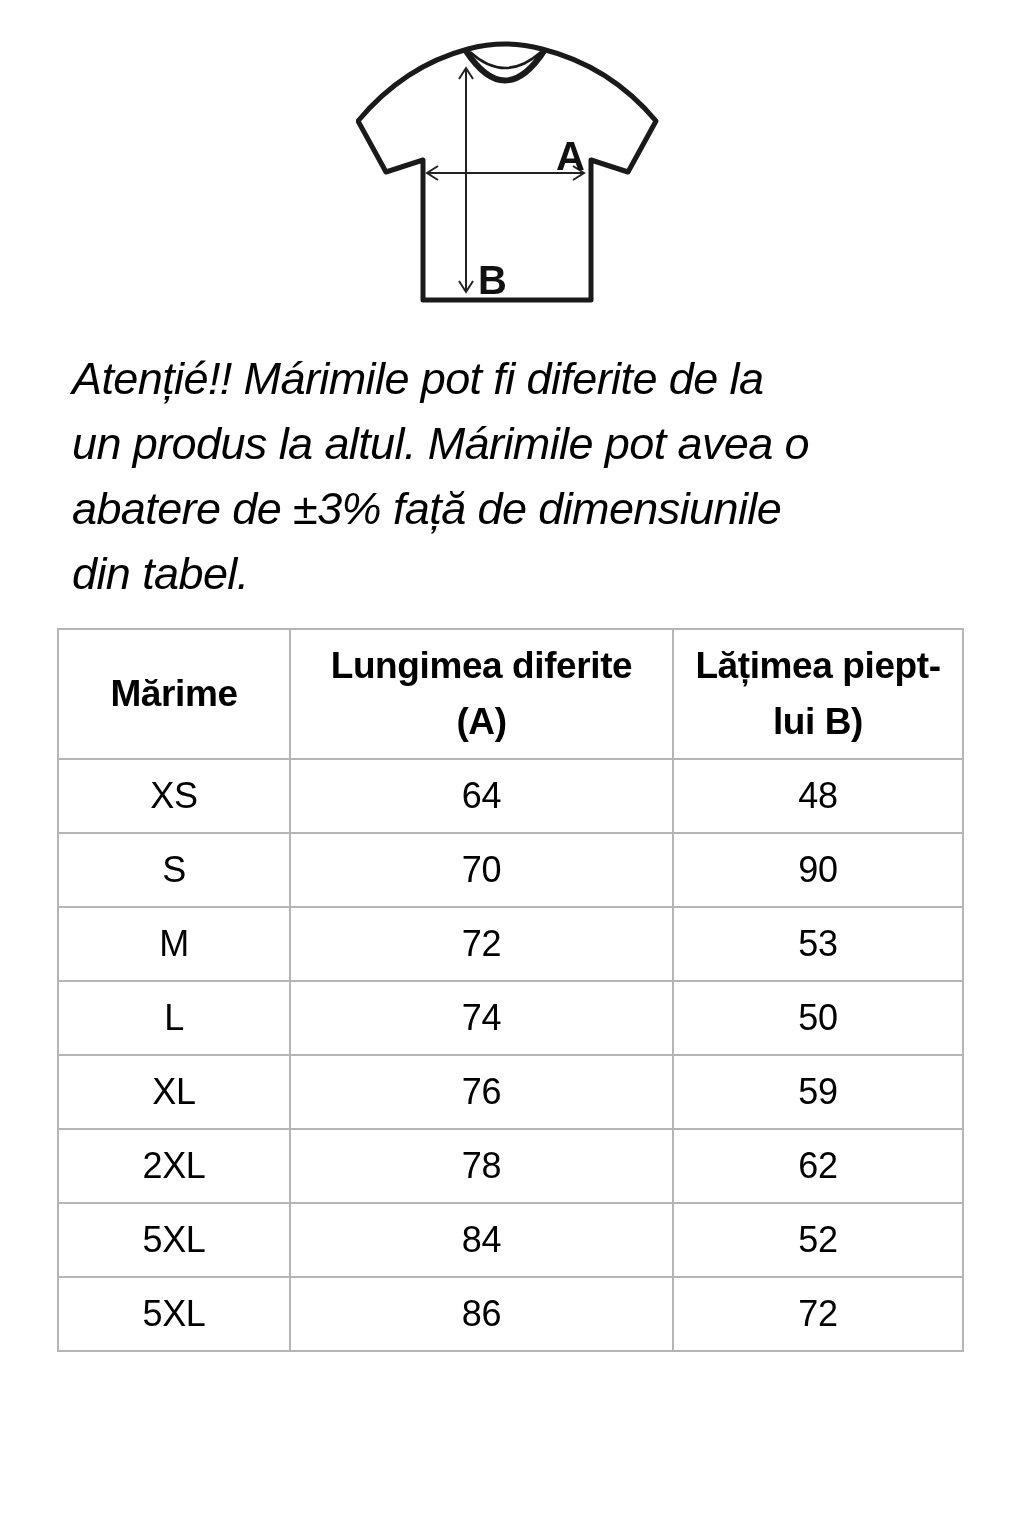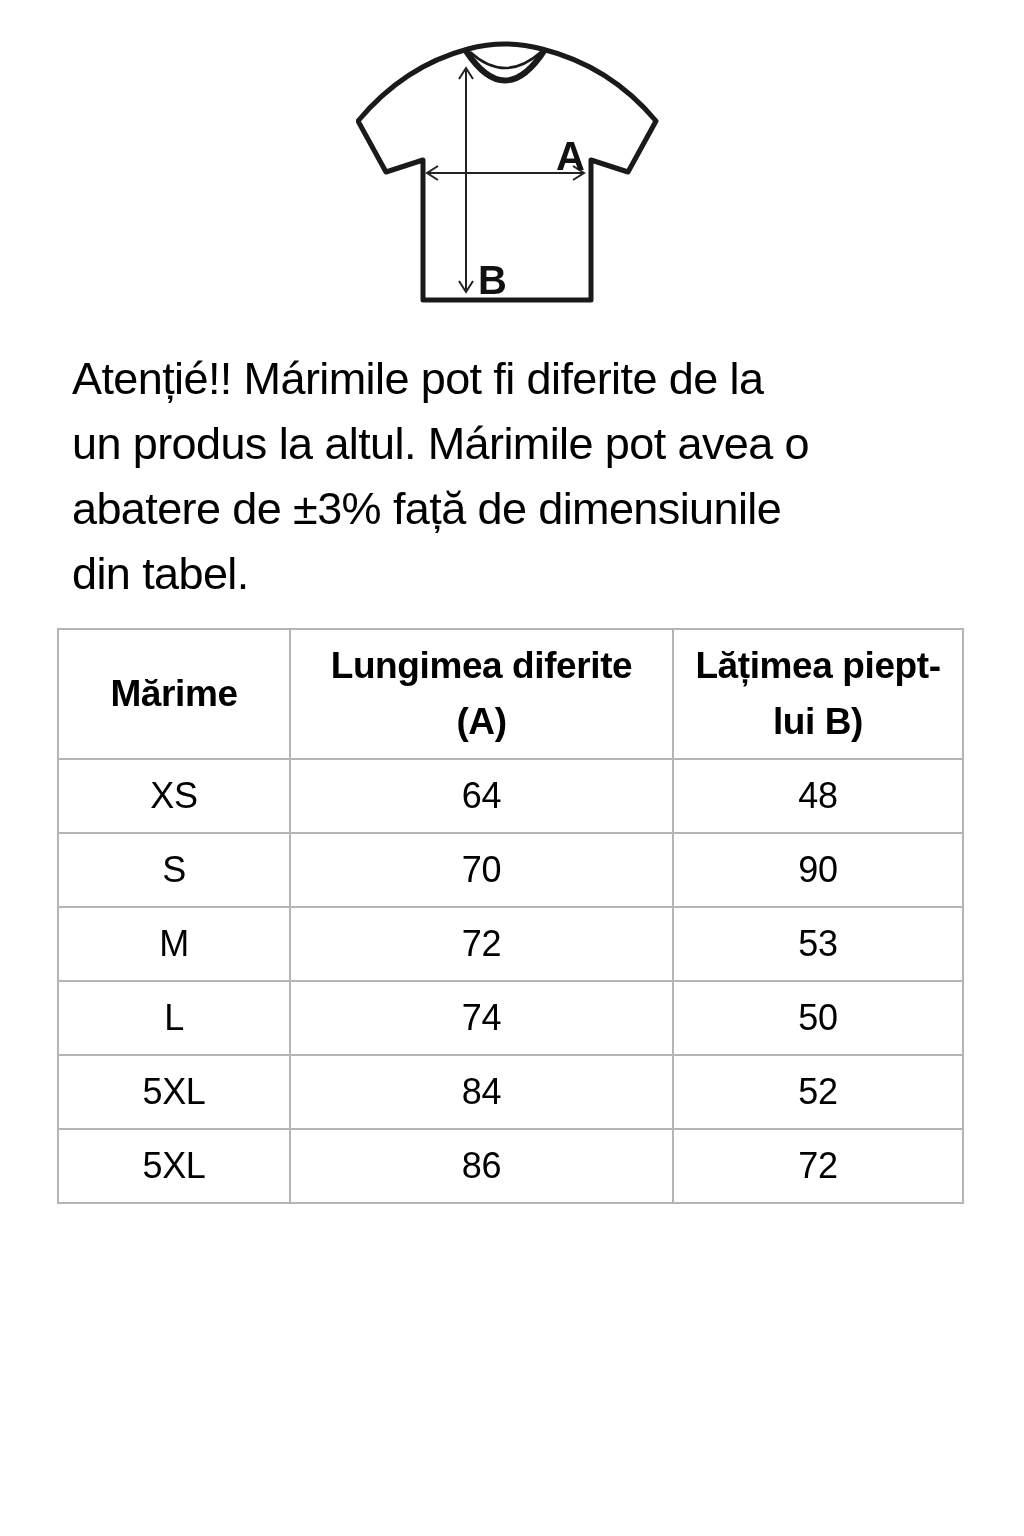--- a/index.html
+++ b/index.html
@@ -18,20 +18,21 @@
     display: flex;
     justify-content: center;
   }
   .notice {
     margin: 34px 40px 0 72px;
     font-size: 45px;
     line-height: 65px;
     letter-spacing: -0.6px;
     white-space: pre-line;
     font-weight: 400;
+    font-style: italic;
   }
   table.size-table {
     border-collapse: collapse;
     table-layout: fixed;
     margin: 22px 0 8px 57px;
     width: 905px;
   }
   .size-table th, .size-table td {
     border: 2px solid #b5b5b5;
     text-align: center;
@@ -132,20 +133,30 @@
         <td>M</td>
         <td>72</td>
         <td>53</td>
       </tr>
       <tr>
         <td>L</td>
         <td>74</td>
         <td>50</td>
       </tr>
       <tr>
+        <td>XL</td>
+        <td>76</td>
+        <td>59</td>
+      </tr>
+      <tr>
+        <td>2XL</td>
+        <td>78</td>
+        <td>62</td>
+      </tr>
+      <tr>
         <td>5XL</td>
         <td>84</td>
         <td>52</td>
       </tr>
       <tr>
         <td>5XL</td>
         <td>86</td>
         <td>72</td>
       </tr>
     </tbody>

